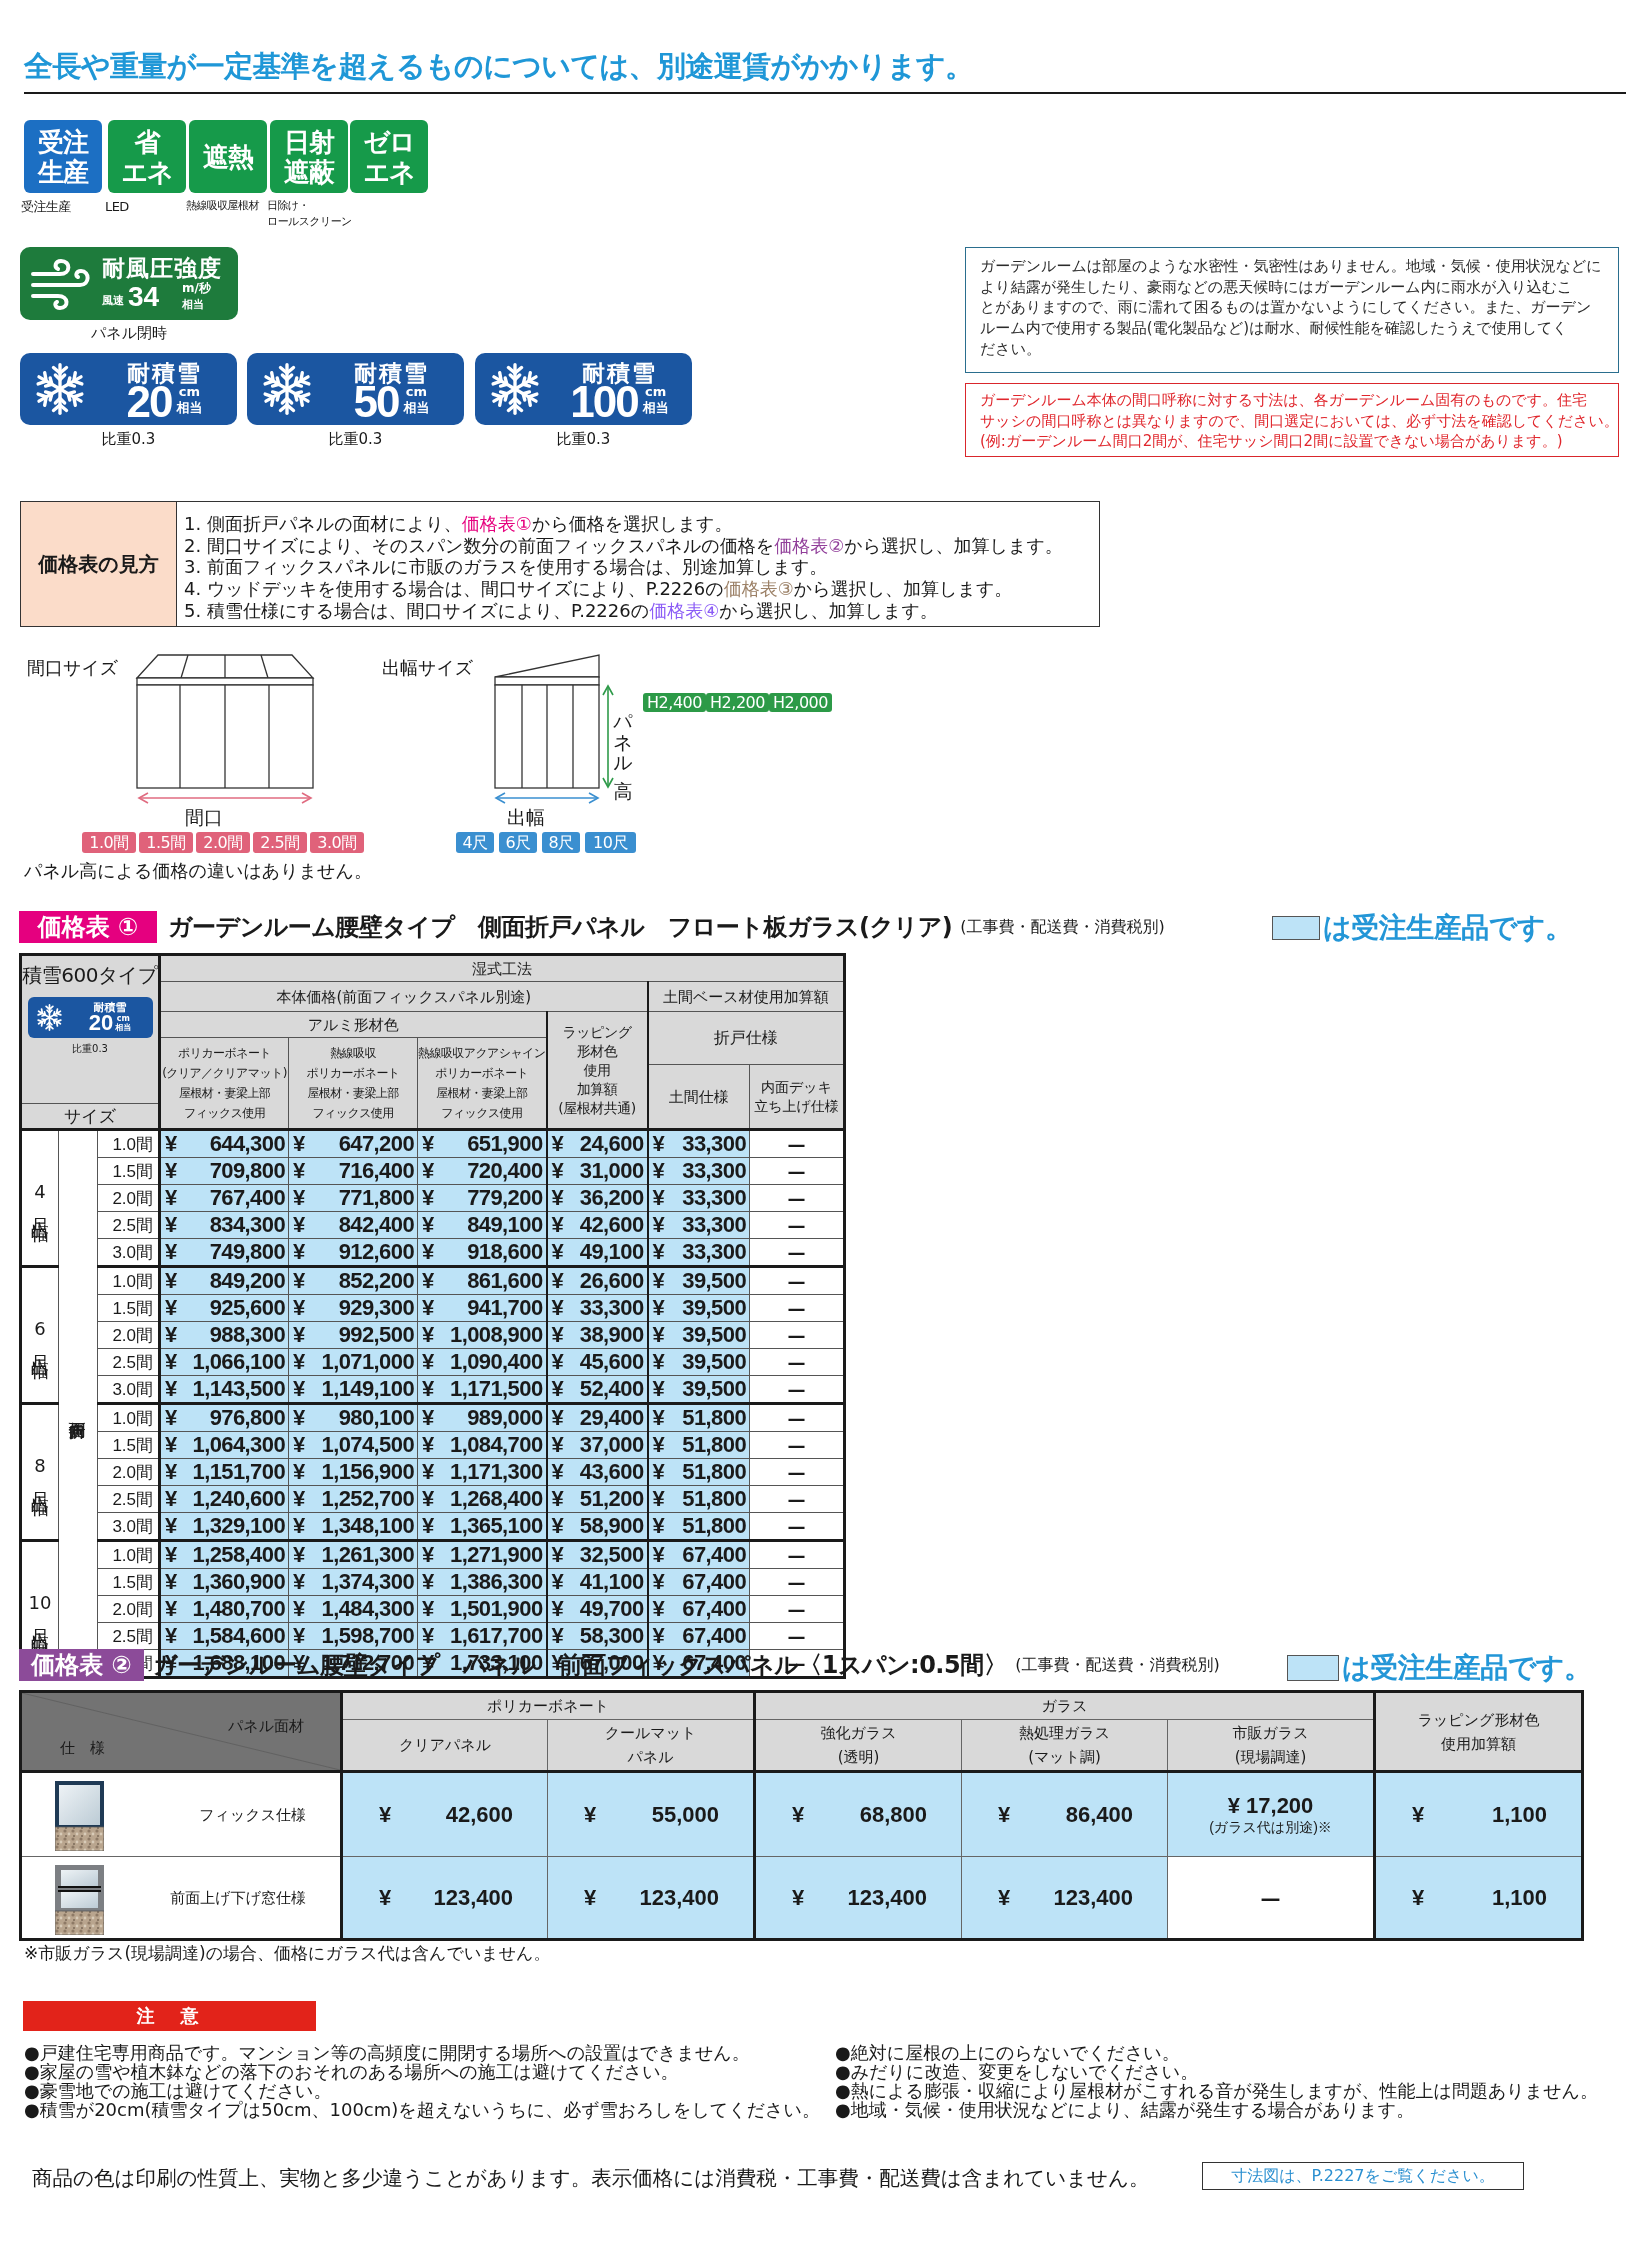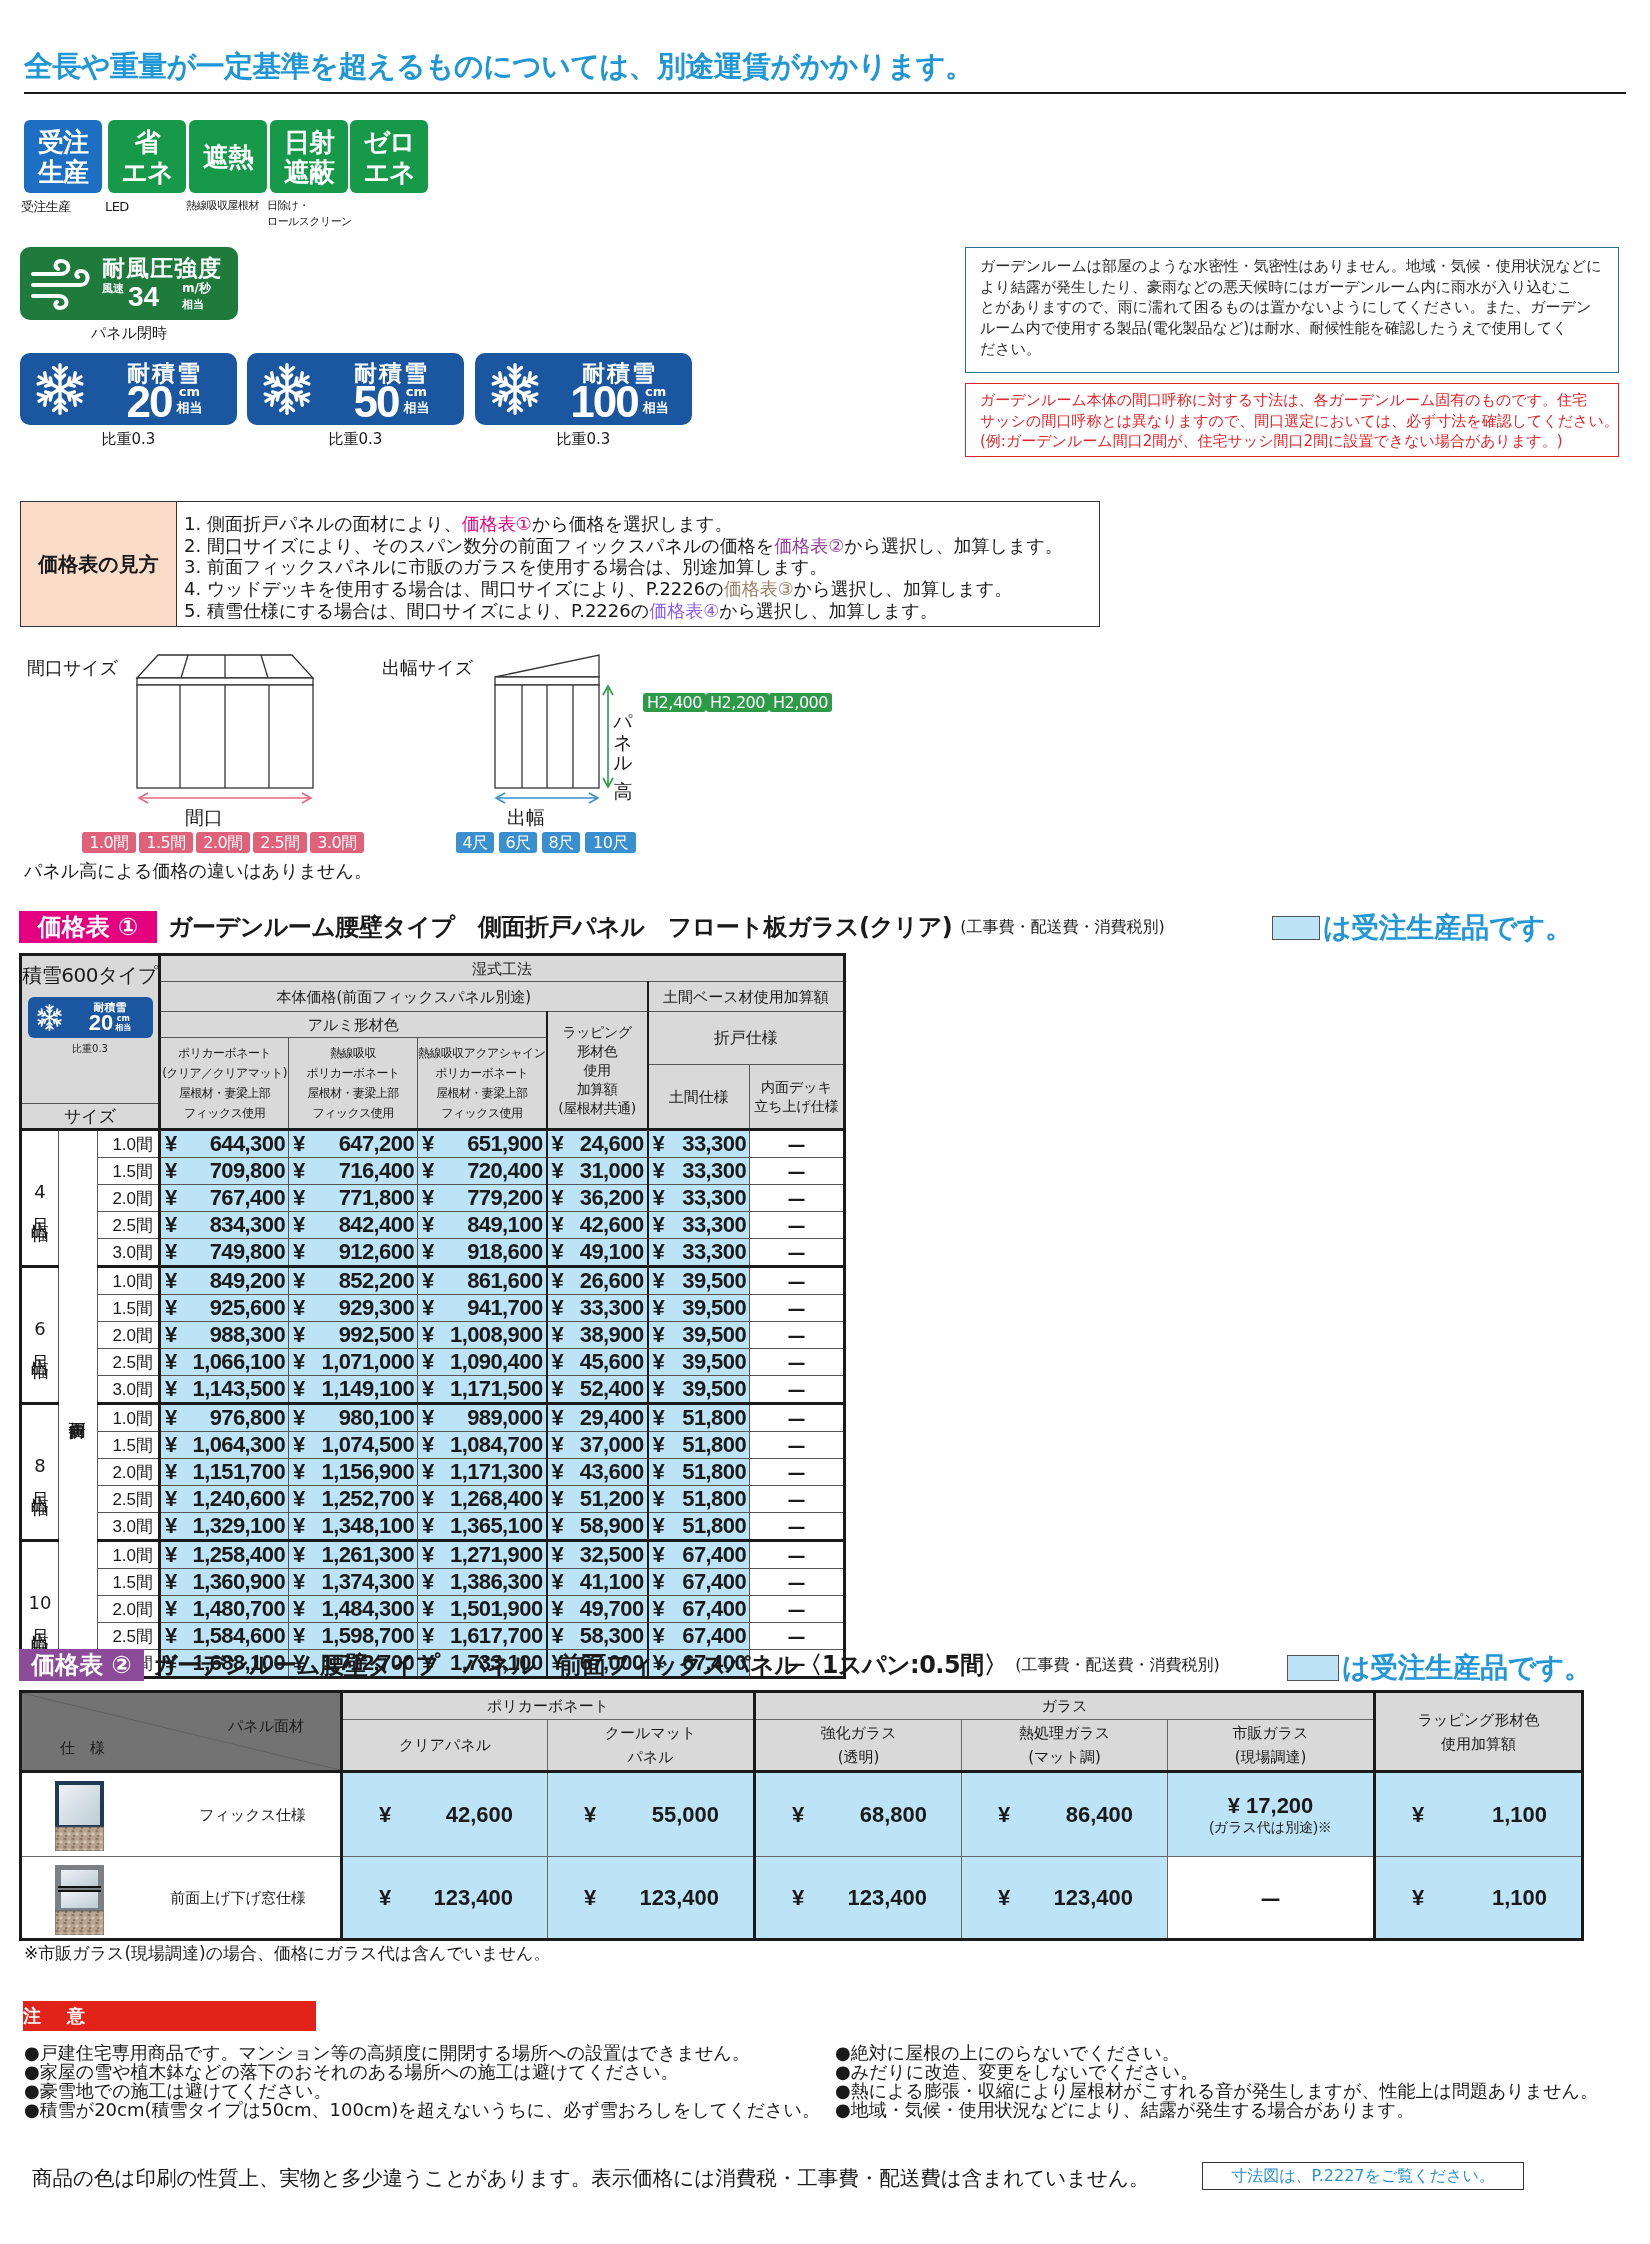--- a/index.html
+++ b/index.html
@@ -14,21 +14,21 @@
 
 .ficon{position:absolute;top:120px;width:78px;height:73px;border-radius:6px;color:#fff;font-weight:bold;font-size:26px;line-height:30px;display:flex;flex-direction:column;align-items:center;justify-content:center;letter-spacing:-1px;white-space:nowrap}
 .ficon.blue{background:#1c6fc3}
 .ficon.green{background:#169a4a}
 .fcap{position:absolute;top:198px;width:84px;text-align:left;font-size:13px;line-height:17px;white-space:nowrap;letter-spacing:-0.6px}
 .fcap.small{font-size:11px;line-height:16px}
 
 #wind{left:20px;top:247px;width:218px;height:73px;background:#1e7b3c;border-radius:10px;color:#fff}
 #wind .ic{position:absolute;left:10px;top:11px;width:66px;height:52px}
 #wind .t{position:absolute;left:82px;top:6px;font-size:23px;font-weight:bold;letter-spacing:1px;white-space:nowrap}
-#wind .pre{position:absolute;left:82px;top:34px;font-size:11px;font-weight:bold;white-space:nowrap}
+#wind .pre{position:absolute;left:82px;top:46px;font-size:11px;font-weight:bold;white-space:nowrap}
 #wind .val{position:absolute;left:108px;top:31px;font-size:28px;line-height:38px;font-weight:bold;font-family:"Liberation Sans",sans-serif}
 #wind .u1{position:absolute;left:162px;top:33px;font-size:12px;font-weight:bold;white-space:nowrap}
 #wind .u2{position:absolute;left:162px;top:50px;font-size:11px;font-weight:bold;white-space:nowrap}
 #windcap{left:20px;top:324px;width:218px;text-align:center;font-size:15px}
 
 .snow{position:absolute;top:353px;width:217px;height:72px;background:#1b56a1;border-radius:10px;color:#fff}
 .snow .ic{position:absolute;left:12px;top:8px;width:56px;height:56px}
 .snow .t{position:absolute;left:80px;right:8px;top:5px;text-align:center;font-size:23px;font-weight:bold;letter-spacing:2px;white-space:nowrap}
 .snow .vrow{position:absolute;left:80px;right:8px;top:28px;display:flex;justify-content:center;align-items:flex-start}
 .snow .v{font-size:44px;line-height:42px;font-weight:bold;letter-spacing:-2px;font-family:"Liberation Sans",sans-serif}
@@ -113,21 +113,21 @@
 #t2 .rl .pic{position:absolute;left:33px;top:8px;width:49px;height:70px}
 #t2 .rl .rt{position:absolute;right:34px;top:50%;transform:translateY(-50%);font-size:15px}
 #t2 .pc2{background:#bde3f7;font-size:22px;font-weight:bold;font-family:"Liberation Sans",sans-serif}
 .pr2{display:flex;justify-content:space-between;padding:0 34px 0 36px}
 #t2 .retail .v{display:block;font-size:22px;font-weight:bold;font-family:"Liberation Sans",sans-serif;line-height:24px}
 #t2 .retail .n{display:block;font-size:14px;font-weight:normal;line-height:18px}
 #t2 .dash{background:#fff;font-size:20px;font-weight:bold}
 #t2 .w3{border-left:3px solid #1a1a1a}
 
 #gnote{left:24px;top:1942px;font-size:17px;white-space:nowrap}
-#caution{left:23px;top:2001px;width:293px;height:30px;background:#e2231a;color:#fff;font-size:18px;font-weight:bold;line-height:30px;letter-spacing:4px}
+#caution{left:23px;top:2001px;width:293px;height:30px;background:#e2231a;color:#fff;font-size:18px;font-weight:bold;line-height:30px;text-align:center;letter-spacing:4px}
 .clist{position:absolute;top:2043px;font-size:18px;line-height:19px}
 .clist span{display:block;white-space:nowrap}
 #footer{left:32px;top:2164px;font-size:20.5px;white-space:nowrap}
 #ref{left:1202px;top:2162px;width:322px;height:28px;border:1px solid #333;color:#2a8fd0;font-size:16px;line-height:26px;text-align:center;white-space:nowrap}
 </style>
 </head>
 <body>
 
 <svg width="0" height="0" style="position:absolute">
   <defs>

